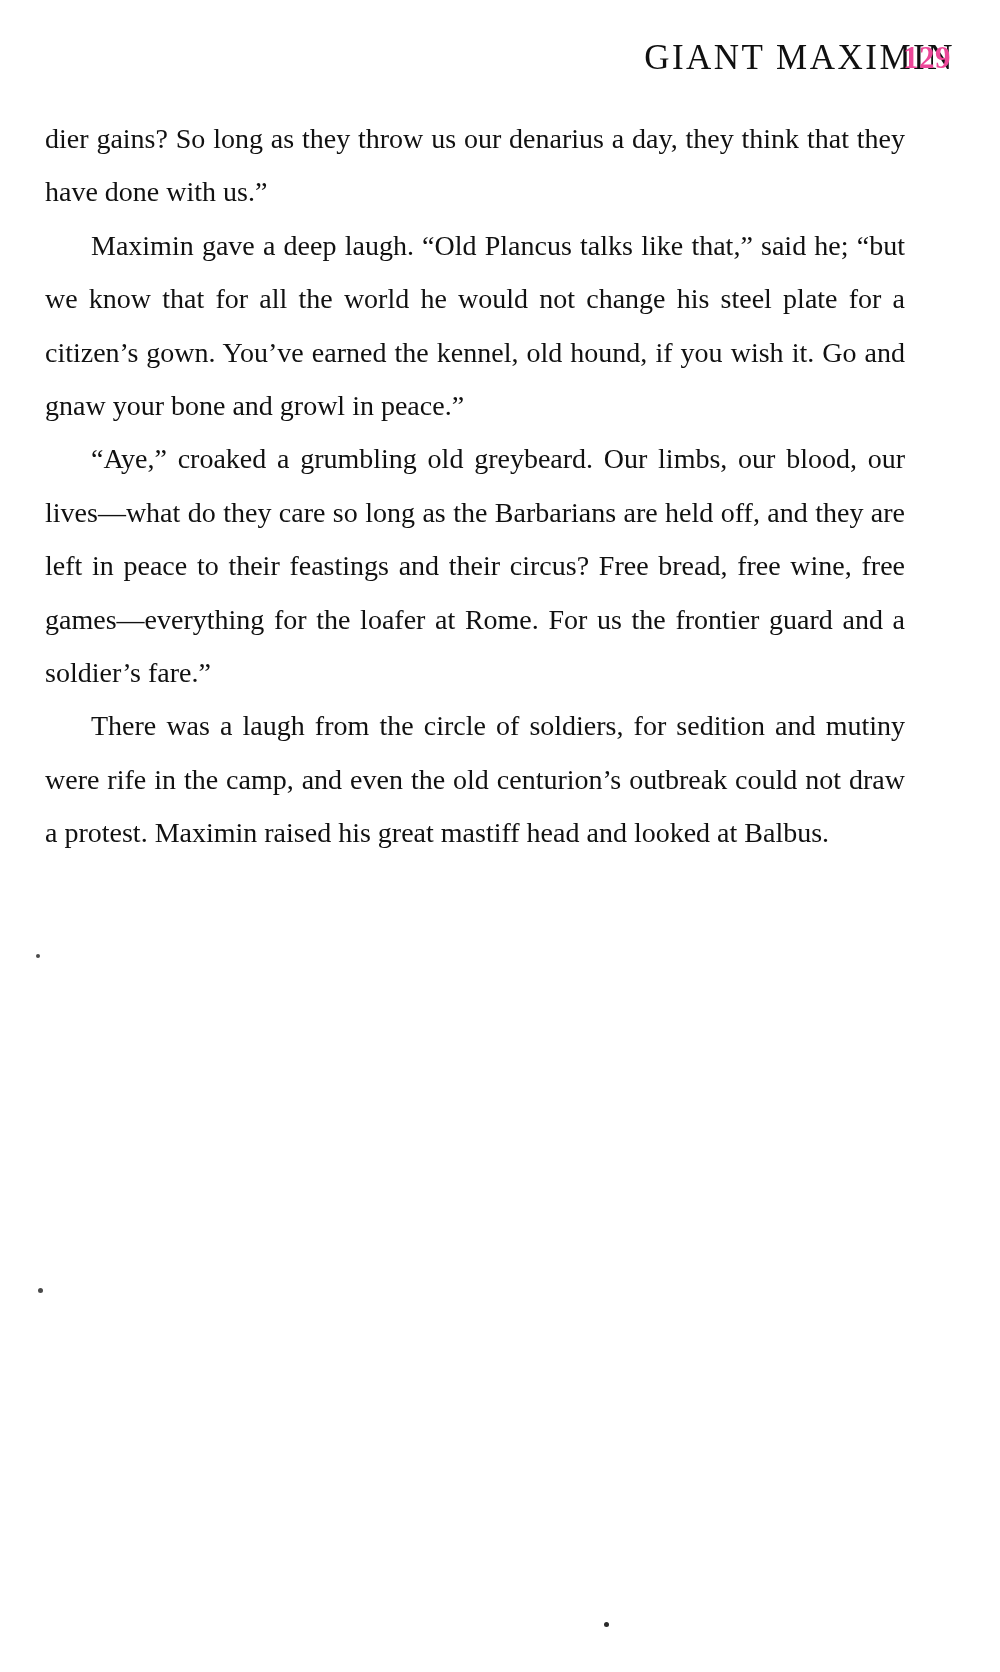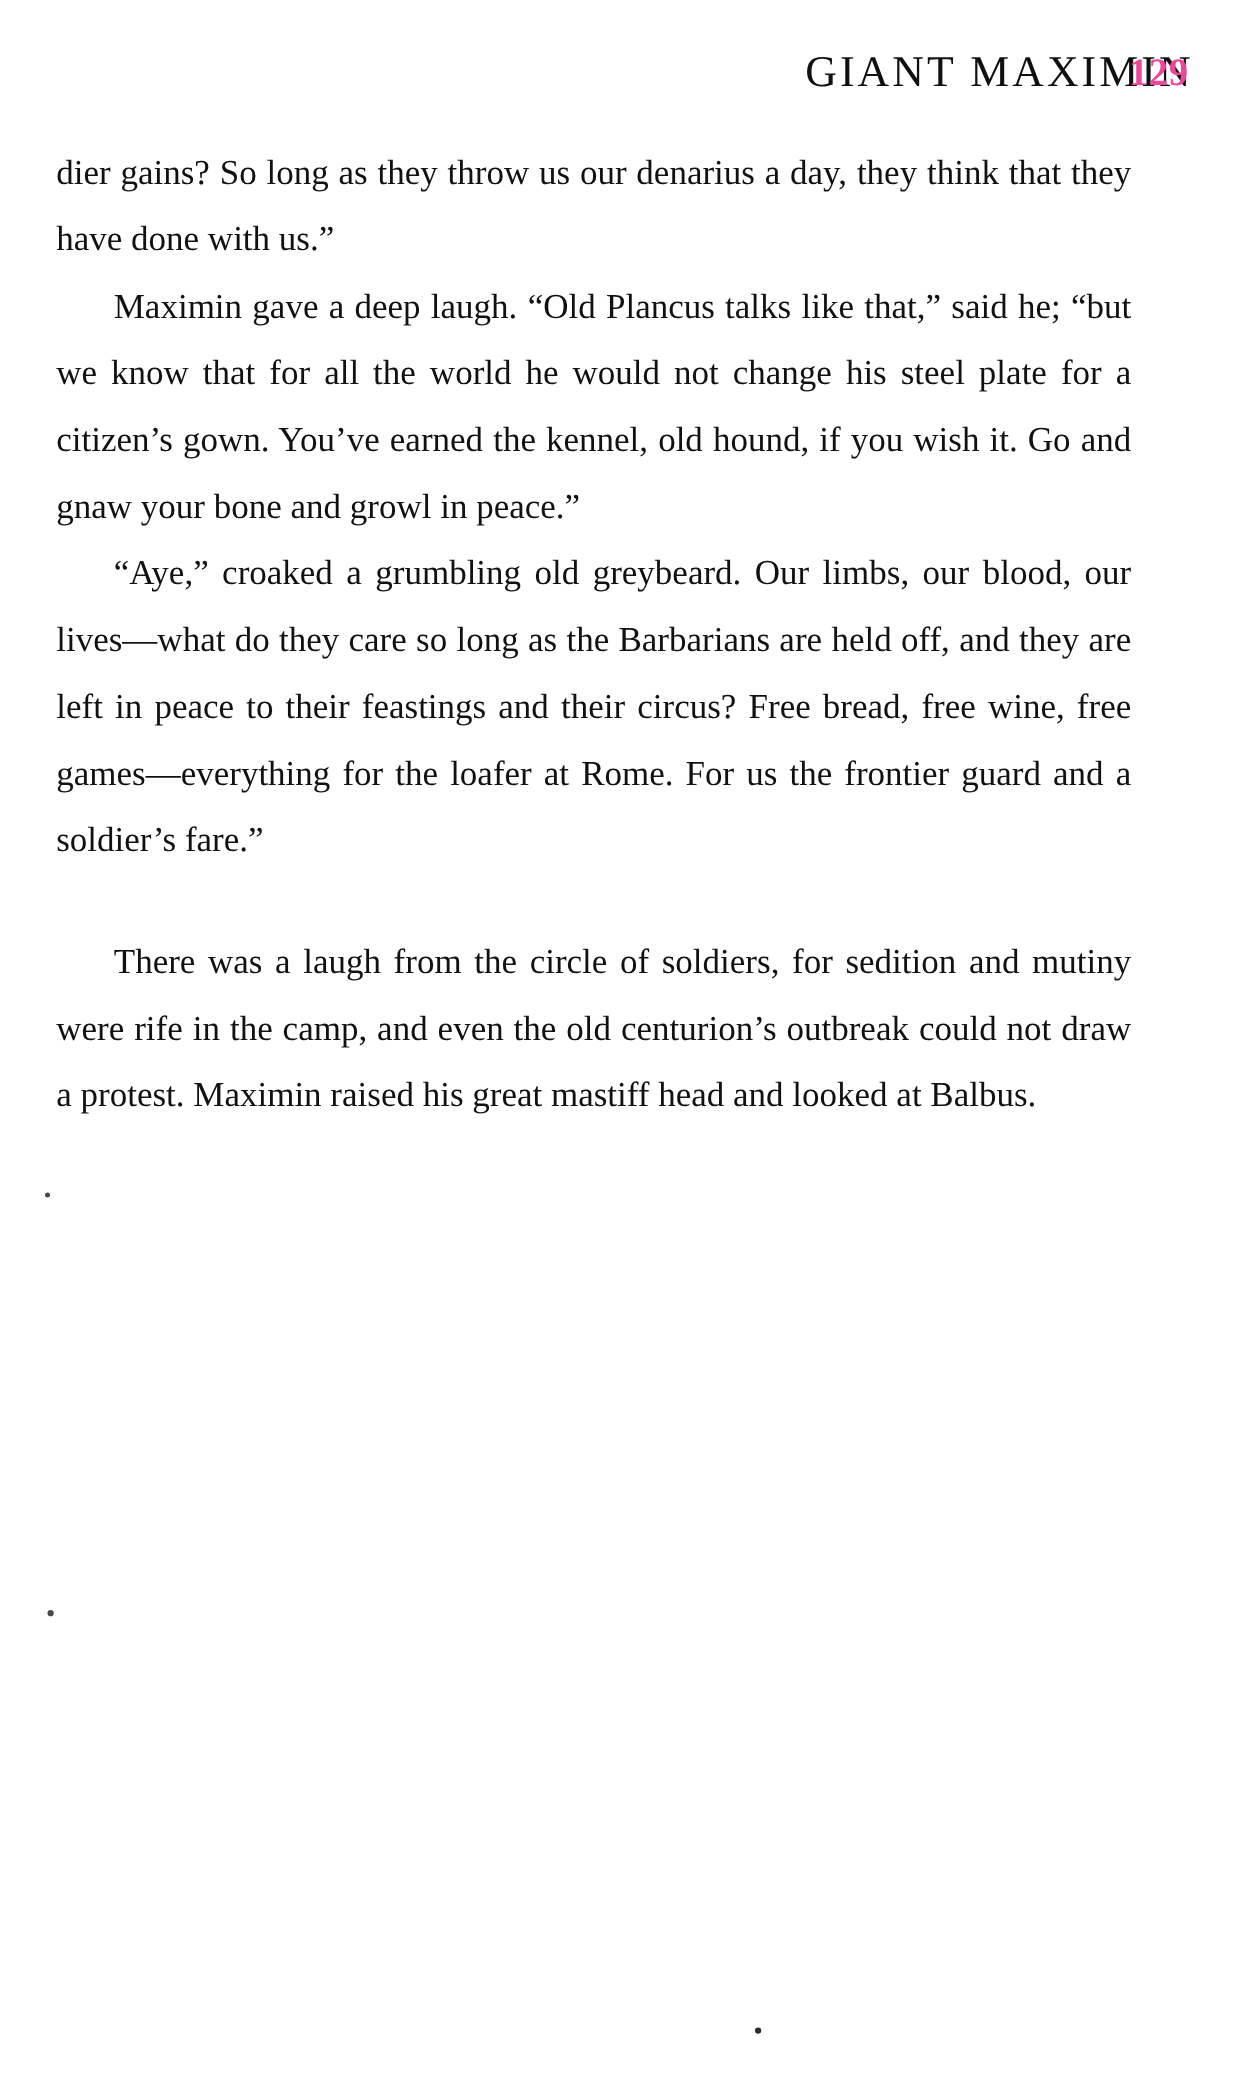--- a/index.html
+++ b/index.html
@@ -64,21 +64,20 @@
   .body-text p {
     margin: 0;
     padding: 0;
     text-indent: 0;
   }
   .body-text p.indent {
     text-indent: 46px;
   }
   .body-text p:last-child {
     text-align: justify;
-    margin-top: 44px;
   }
   .last-line-natural {
     text-align-last: left;
   }
   .page-bottom-mark {
     position: absolute;
     left: 604px;
     top: 1622px;
     width: 5px;
     height: 5px;

